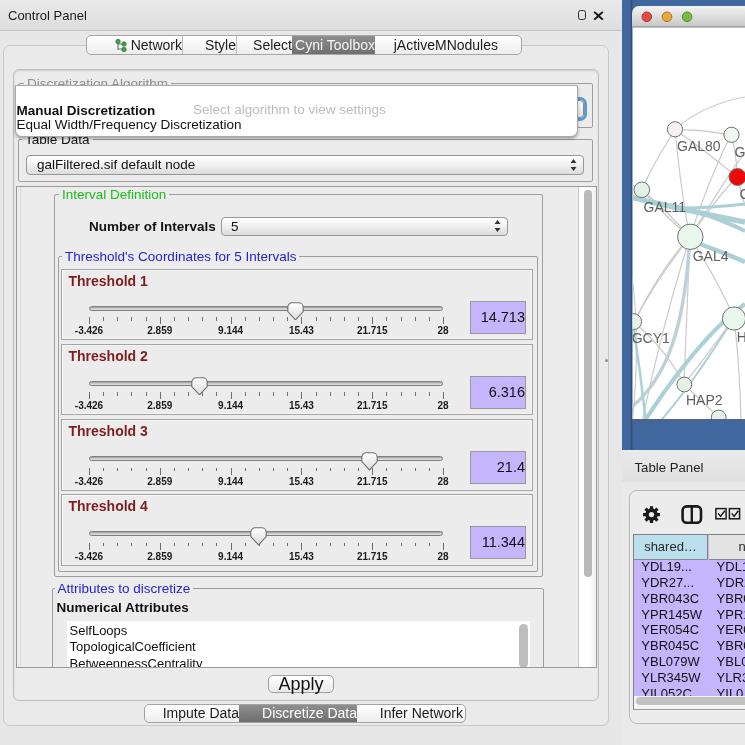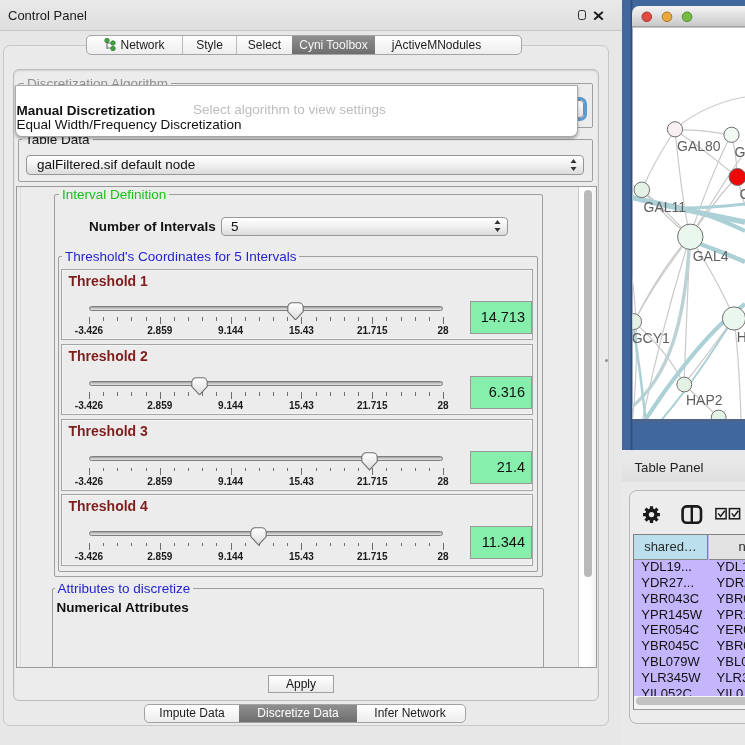--- a/index.html
+++ b/index.html
@@ -1,33 +1,33 @@
 <!DOCTYPE html>
 <html><head><meta charset="utf-8"><style>
 html,body{margin:0;padding:0}
 body{width:745px;height:745px;position:relative;overflow:hidden;background:#e7e7e7;
  font-family:"Liberation Sans",sans-serif;-webkit-font-smoothing:antialiased}
 .ab{position:absolute}
 .grp{position:absolute;border:1px solid #9e9e9e;border-radius:2px}
 .glab{position:absolute;top:-8px;font-size:13.5px;line-height:15px;background:#ececec;padding:0 3px;white-space:nowrap}
-.tseg{display:inline-block;height:100%;font-size:12px;color:#1c1c1c;text-align:center;line-height:18px;vertical-align:top}
+.tseg{display:inline-block;height:100%;font-size:14px;color:#1c1c1c;text-align:right;line-height:18px;vertical-align:top}
 .combo{position:absolute;border:1px solid #979797;border-radius:4px;
  background:linear-gradient(#ffffff,#f2f2f2 45%,#dcdcdc);font-size:13.5px;color:#111}
 .carr{position:absolute;right:6px;width:7px;font-size:0}
 .carr svg{display:block}
 .tbox{position:absolute;left:44.5px;width:470px;height:69.5px;border:1px solid #a5a5a5;background:#ececec;box-shadow:0 0 0 1px #f5f5f5 inset}
 .tlab{position:absolute;left:6.5px;top:3px;font-size:14px;font-weight:bold;color:#7f1d1d}
 .track{position:absolute;left:27px;top:36px;width:352px;height:3px;border:1px solid #7e7e7e;border-radius:3px;background:linear-gradient(#9e9e9e,#cccccc 55%,#e2e2e2)}
 .minor{position:absolute;left:27px;top:47.5px;width:355px;height:3.5px;
  background:repeating-linear-gradient(90deg,#6e6e6e 0 1px,transparent 1px 14.16px)}
 .major{position:absolute;left:27px;top:47.5px;width:355px;height:7px;
  background:repeating-linear-gradient(90deg,#6e6e6e 0 1px,transparent 1px 70.8px)}
 .tick{position:absolute;top:55.5px;font-size:10px;font-weight:bold;color:#1a1a1a;transform:translateX(-50%)}
-.vbox{position:absolute;left:408px;top:31px;width:54px;height:31px;border:1px solid #999;background:#86efac;
- font-size:14.5px;color:#111;text-align:right;line-height:31px;padding-right:6px}
+.vbox{position:absolute;left:408px;top:31px;width:54px;height:31px;border:1px solid #999;background:#c4b5fd;
+ font-size:14.5px;color:#111;text-align:right;line-height:31px;}
 .thumb{position:absolute;width:17px;height:18.5px}
 .row{font-size:13px;color:#111}
 </style></head><body>
 
 <div class="ab" style="left:0;top:0;width:622px;height:30px;background:linear-gradient(#e9e9e9,#dedede);border-bottom:1px solid #c6c6c6"></div>
 <div class="ab" style="left:8px;top:8px;font-size:13px;color:#1a1a1a">Control Panel</div>
 <div class="ab" style="left:577.5px;top:10px;width:6.5px;height:7.5px;border:1.5px solid #2a2a2a;border-radius:2.5px"></div>
 <svg class="ab" style="left:593px;top:10.5px" width="11" height="9.5" viewBox="0 0 11 9.5">
     <path d="M0.5 1.5 L1.8 0.2 L5.5 3.2 L9.2 0.2 L10.5 1.5 L6.9 4.75 L10.5 8 L9.2 9.3 L5.5 6.3 L1.8 9.3 L0.5 8 L4.1 4.75 Z" fill="#1a1a1a"></path>
   </svg>
@@ -139,26 +139,30 @@
       <div class="tick" style="left:239.4px">15.43</div>
       <div class="tick" style="left:310.2px">21.715</div>
       <div class="tick" style="left:381px">28</div>
     <div class="vbox">11.344</div>
   </div>
 
   <div class="grp" style="left:35px;top:401px;width:490px;height:90px">
     <div class="glab" style="left:2px;color:#2523cf">Attributes to discretize</div>
   </div>
   <div class="ab" style="left:40px;top:413px;font-size:13.5px;font-weight:bold;color:#111">Numerical Attributes</div>
+  <div class="ab" style="left:50px;top:434px;width:463px;height:60px;background:#fff">
+    <div class="row" style="padding:2.5px 0 0 3px;line-height:16.4px">SelfLoops<br>TopologicalCoefficient<br>BetweennessCentrality</div>
+    <div class="ab" style="right:1.5px;top:3px;width:9px;height:44px;background:#bdbdbd;border-radius:5px"></div>
+  </div>
 
   <div class="ab" style="left:561px;top:0;width:18px;height:481px;background:linear-gradient(90deg,#ffffff, #fdfdfd 60%, #ededed);border-left:1px solid #c8c8c8"></div>
   <div class="ab" style="left:567.5px;top:3px;width:8px;height:387px;background:#b9b9b9;border-radius:5px"></div>
 </div>
 
-<div class="ab" style="left:268px;top:675px;width:64px;height:16px;border:1px solid #9f9f9f;border-radius:0;background:linear-gradient(#ffffff,#e9e9e9);text-align:center;font-size:12px;line-height:16px;color:#111">Apply</div>
+<div class="ab" style="left:268px;top:675px;width:64px;height:16px;border:1px solid #9f9f9f;border-radius:5px;background:linear-gradient(#ffffff,#e9e9e9);text-align:center;font-size:18px;line-height:16px;color:#111">Apply</div>
 
 <div class="ab" style="left:144px;top:704px;width:320px;height:16.5px;border:1px solid #a2a2a2;border-radius:5px;background:linear-gradient(#ffffff,#ededed);overflow:hidden;white-space:nowrap">
   <div class="tseg" style="width:94px;line-height:16.5px">Impute Data</div><div class="tseg" style="width:118px;line-height:16.5px;background:linear-gradient(#8f8f8f,#6e6e6e);color:#fff">Discretize Data</div><div class="tseg" style="width:106px;line-height:16.5px">Infer Network</div>
 </div>
 
 <div class="ab" style="left:86px;top:34.5px;width:434px;height:18px;border:1px solid #a6a6a6;border-radius:5px;background:linear-gradient(#ffffff,#ededed);overflow:hidden;white-space:nowrap;font-size:0">
   <div class="tseg" style="width:95px;border-right:1px solid #bbb"><svg width="13" height="14" viewBox="0 0 13 14" style="vertical-align:-3px;margin-right:3px">
         <path d="M3 3 L3 11 M3 5 L8 5 M3 10 L8 10" stroke="#777" stroke-width="1.2" fill="none"></path>
         <circle cx="3" cy="2.5" r="2.2" fill="#44a044" stroke="#2c7d2c" stroke-width=".8"></circle>
         <circle cx="9" cy="5" r="2.2" fill="#44a044" stroke="#2c7d2c" stroke-width=".8"></circle>

